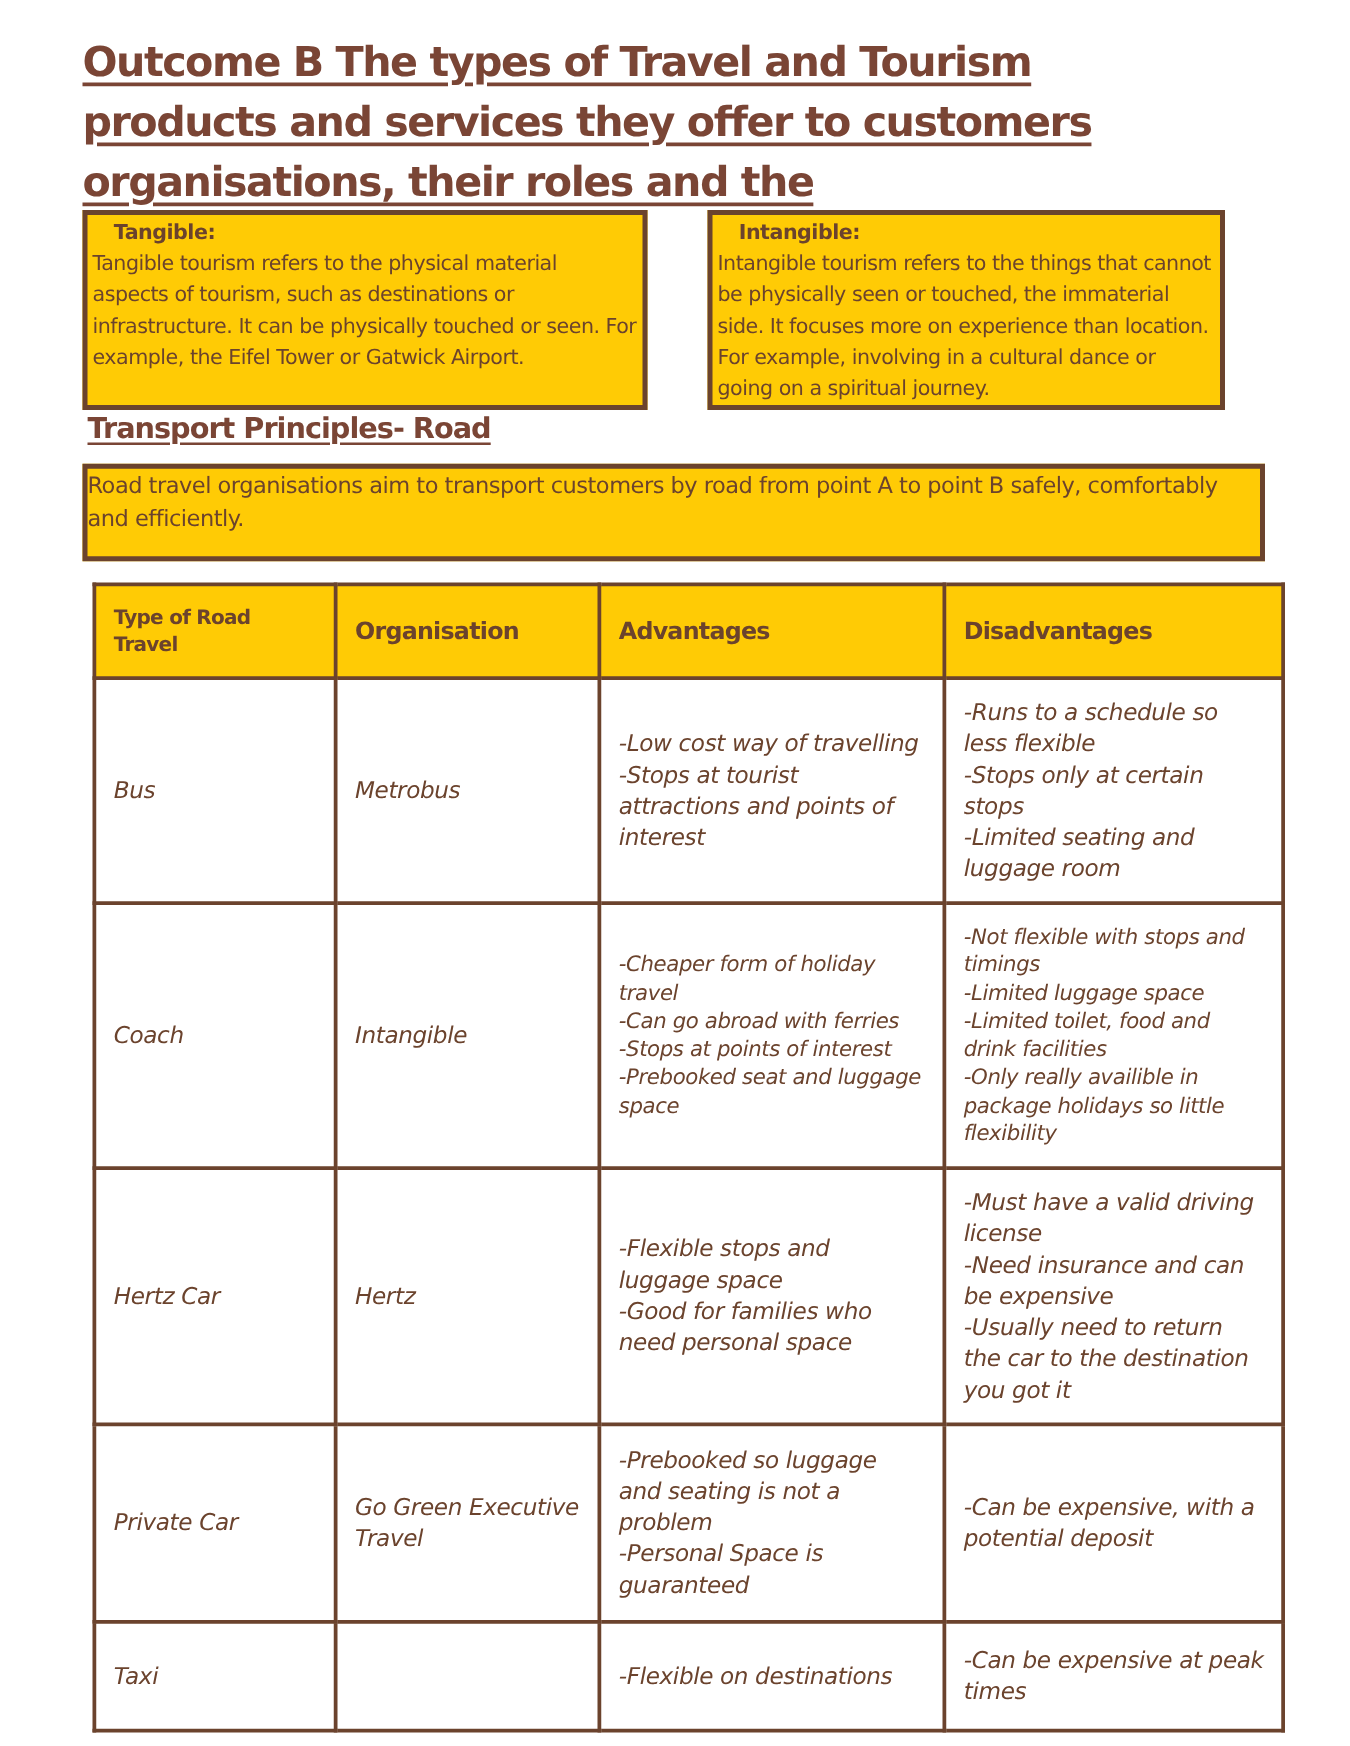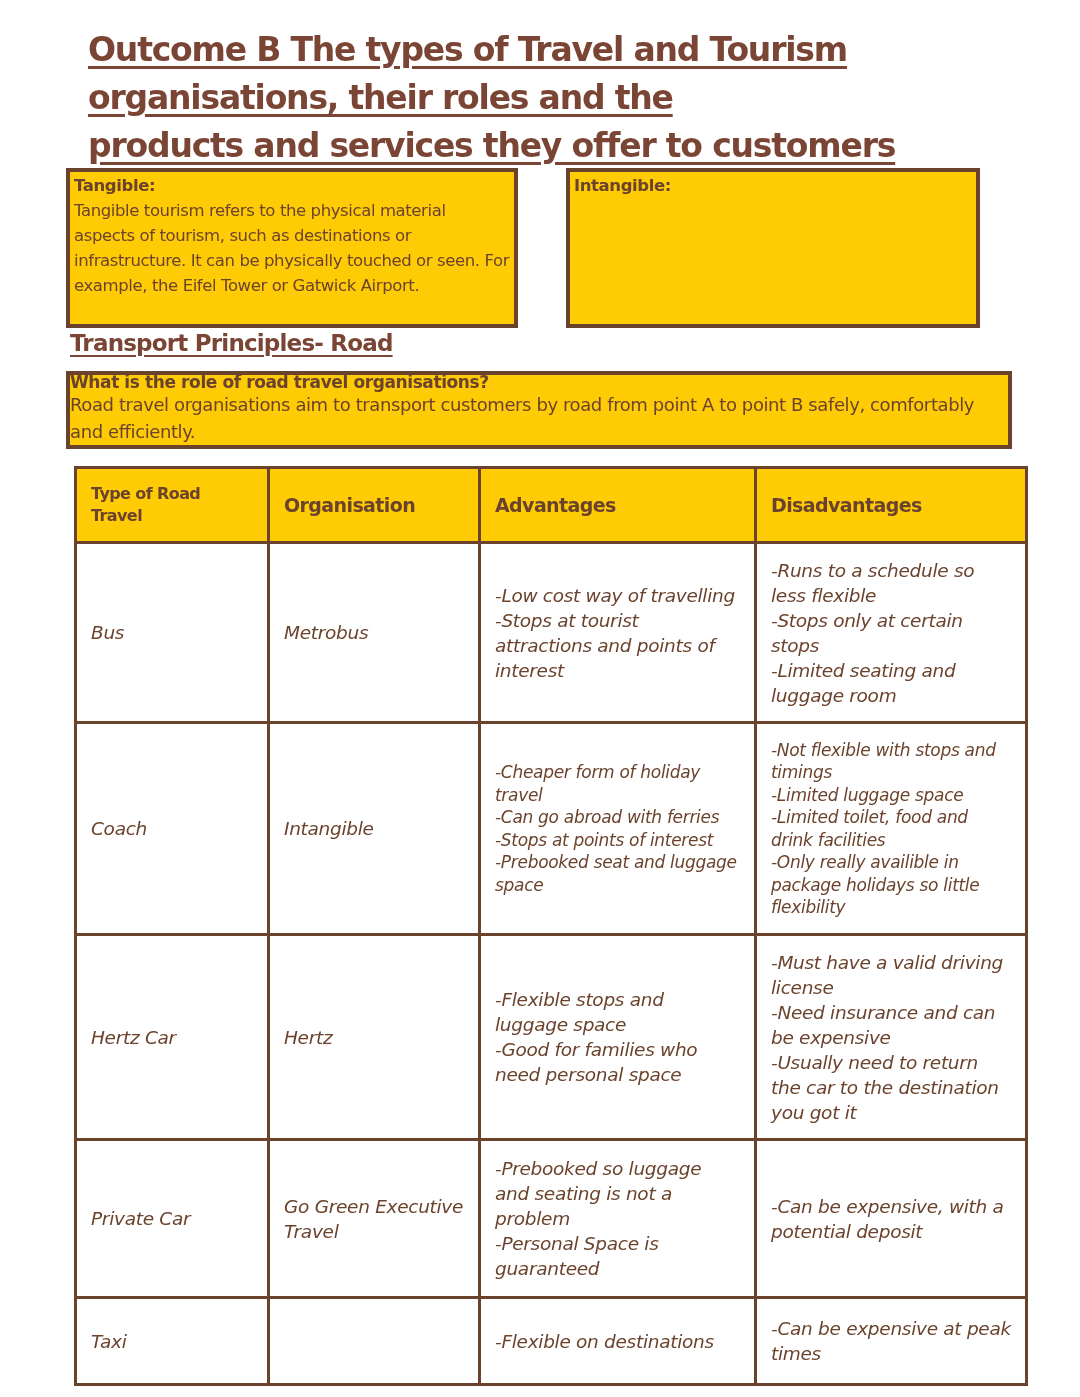--- a/index.html
+++ b/index.html
@@ -2,24 +2,24 @@
 <html><head>
 <meta charset="utf-8">
 <style>
   html, body { margin: 0; padding: 0; background: #ffffff; }
   body { width: 1080px; height: 1397px; position: relative; overflow: hidden;
          font-family: "DejaVu Sans", sans-serif; color: #6e4130; }
   .title { position: absolute; left: 66px; top: 26px; width: 900px; margin: 0;
            font-family: "DejaVu Sans", sans-serif; font-weight: bold; font-size: 33px;
            line-height: 48px; color: #7a4535; letter-spacing: -1.2px; }
   .title span { display: block; text-decoration: underline; text-decoration-thickness: 3px;
-                text-underline-offset: 5px; white-space: nowrap; margin-left: 22px; }
+                text-underline-offset: 5px; white-space: nowrap; }
   .box { position: absolute; background: #ffcb05; border: 4px solid #6b432d; box-sizing: border-box;
          font-size: 16.5px; line-height: 25px; color: #6b432d; padding: 1px 4px; letter-spacing: -0.4px; }
-  .box .head { font-weight: bold; display: block; }
+  .box .head { font-weight: bold; display: block; margin-left: 17px; }
   #tangible { left: 66px; top: 168px; width: 452px; height: 160px; }
   #intangible { left: 566px; top: 168px; width: 414px; height: 160px; }
   .subhead { position: absolute; left: 70px; top: 330px; margin: 0; font-size: 23px; font-weight: bold;
              color: #7a4535; text-decoration: underline; text-decoration-thickness: 2px;
              text-underline-offset: 4px; letter-spacing: -0.8px; }
   #role { left: 66px; top: 371px; width: 946px; height: 78px; padding: 0 0 0 0; font-size: 18px; line-height: 27px; }
   #role .head { font-size: 17px; line-height: 18px; margin-top: -2px; }
   #role .body { display: block; }
   table.road { position: absolute; left: 74px; top: 466px; border-collapse: collapse; table-layout: fixed; }
   table.road td, table.road th { border: 3px solid #6b432d; vertical-align: middle; text-align: left;
@@ -29,37 +29,37 @@
   table.road td { font-size: 18.5px; line-height: 25px; letter-spacing: -0.3px; font-style: italic; }
   table.road td.small { font-size: 17px; line-height: 22.5px; }
   .col1 { width: 162px; } .col2 { width: 180px; } .col3 { width: 245px; } .col4 { width: 240px; }
   .line { display: block; }
 </style>
 </head>
 <body>
 
 <h1 class="title">
   <span>Outcome B The types of Travel and Tourism</span>
+  <span>products and services they offer to customers</span>
   <span>organisations, their roles and the</span>
-  <span>products and services they offer to customers</span>
 </h1>
 
 <div class="box" id="tangible">
   <span class="head">Tangible:</span>
   <span>Tangible tourism refers to the physical material aspects of tourism, such as destinations or infrastructure. It can be physically touched or seen. For example, the Eifel Tower or Gatwick Airport.</span>
 </div>
 
 <div class="box" id="intangible">
   <span class="head">Intangible:</span>
+  <span>Intangible tourism refers to the things that cannot be physically seen or touched, the immaterial side. It focuses more on experience than location. For example, involving in a cultural dance or going on a spiritual journey.</span>
 </div>
 
 <h2 class="subhead">Transport Principles- Road</h2>
 
 <div class="box" id="role">
-  <span class="head">What is the role of road travel organisations?</span>
   <span class="body">Road travel organisations aim to transport customers by road from point A to point B safely, comfortably and efficiently.</span>
 </div>
 
 <table class="road">
   <colgroup>
     <col class="col1">
       <col class="col2">
       <col class="col3">
       <col class="col4">
   </colgroup>

